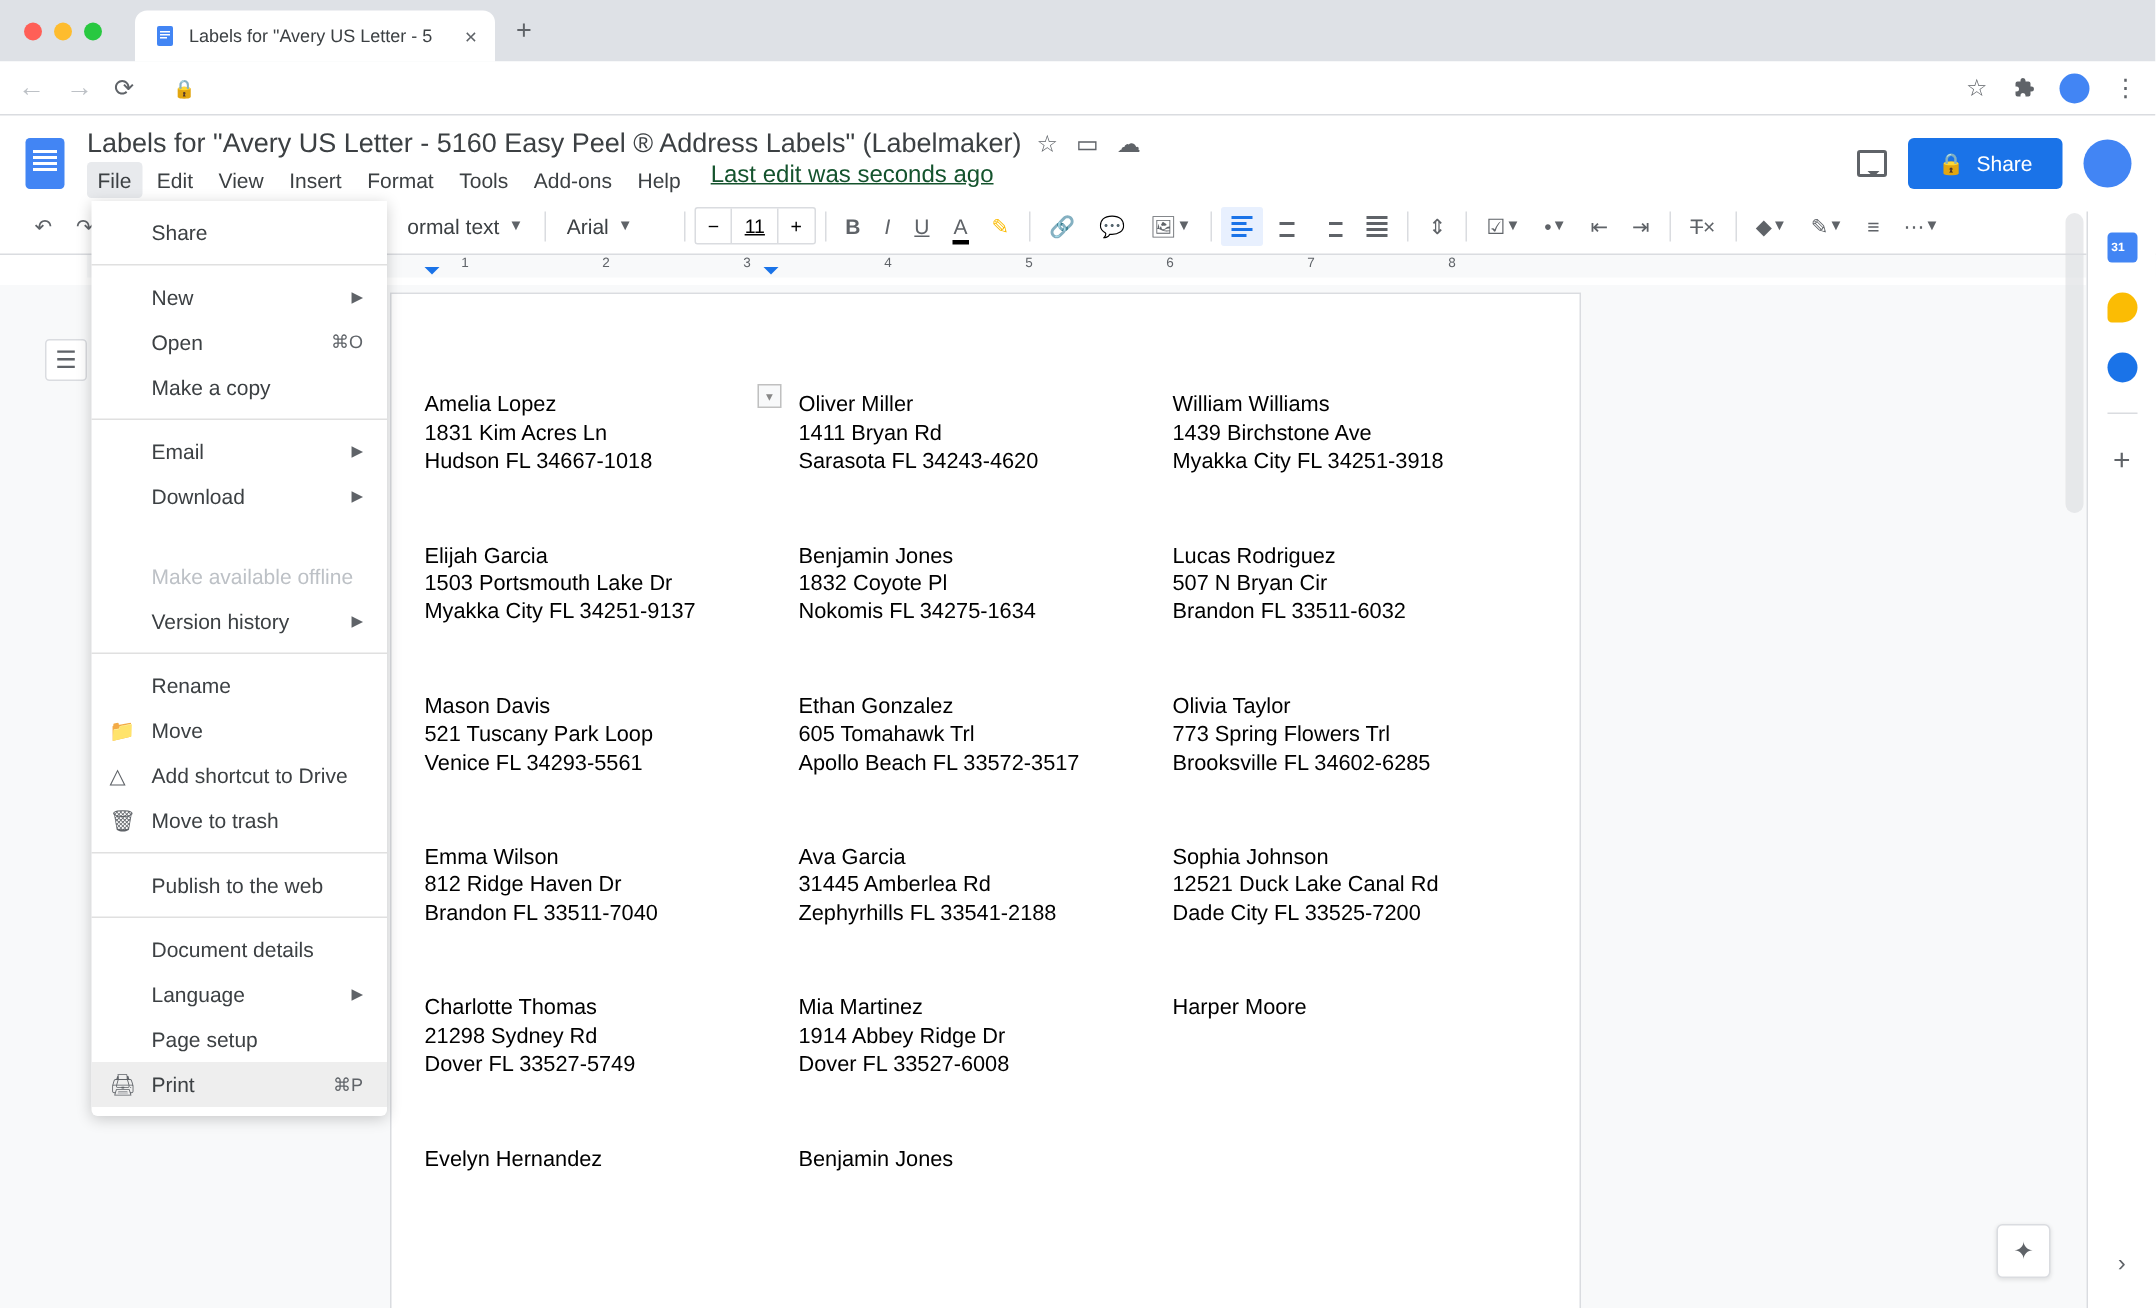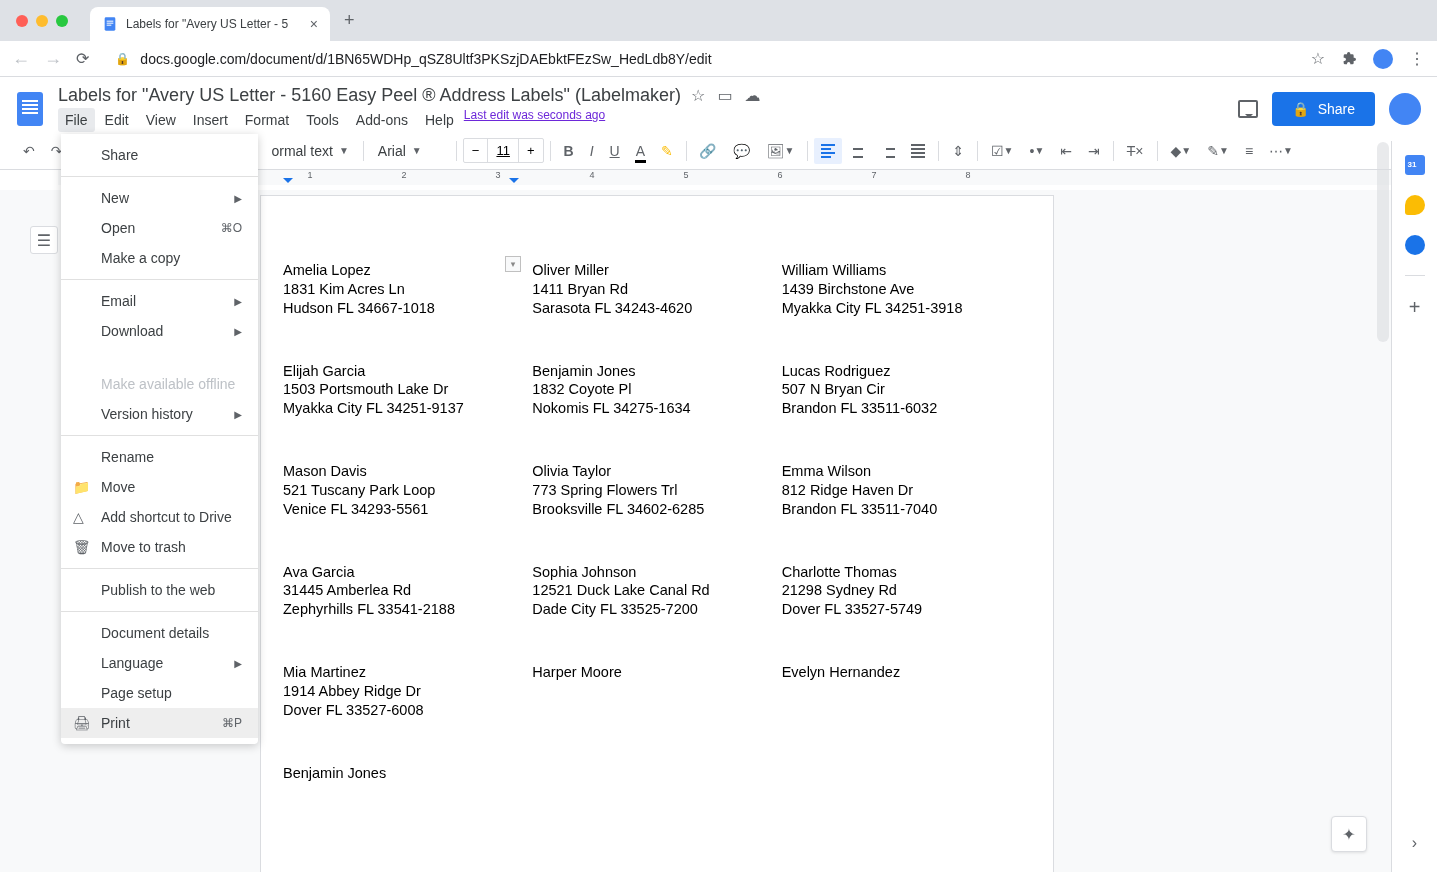--- a/index.html
+++ b/index.html
@@ -33,21 +33,21 @@
 .docs-logo { width: 36px; height: 36px; display: flex; align-items: center; justify-content: center; }
 .docs-logo-inner { width: 26px; height: 34px; background: #4285f4; border-radius: 3px; position: relative; }
 .docs-logo-inner::before { content: ''; position: absolute; top: 8px; left: 5px; right: 5px; height: 2px; background: #fff; box-shadow: 0 4px 0 #fff, 0 8px 0 #fff, 0 12px 0 #fff; }
 .doc-title-area { flex: 1; }
 .doc-title-row { display: flex; align-items: center; gap: 10px; }
 .doc-title { font-size: 18px; color: #3c4043; }
 .title-icons { display: flex; gap: 12px; color: #5f6368; font-size: 16px; }
 .menubar { display: flex; gap: 3px; padding-top: 2px; }
 .menu-item { font-size: 14px; color: #3c4043; padding: 4px 7px; cursor: pointer; border-radius: 3px; }
 .menu-item.active { background: #e8eaed; }
-.last-edit { font-size: 12px; color: #6d28d9; text-decoration: underline; }
+.last-edit { font-size: 16px; color: #14532d; text-decoration: underline; margin-left: 10px; }
 .header-right { display: flex; align-items: center; gap: 14px; }
 .comment-icon { width: 20px; height: 18px; border: 2px solid #5f6368; border-radius: 2px; position: relative; }
 .comment-icon::after { content: ''; position: absolute; bottom: -6px; right: 3px; border: 4px solid transparent; border-top-color: #5f6368; }
 .share-btn { background: #1a73e8; color: #fff; padding: 9px 20px; border-radius: 4px; font-size: 14px; font-weight: 500; display: flex; align-items: center; gap: 8px; border: none; }
 .avatar { width: 32px; height: 32px; border-radius: 50%; background: #4285f4; }
 
 
 .toolbar { display: flex; align-items: center; padding: 4px 16px; border-bottom: 1px solid #dadce0; gap: 2px; height: 38px; }
 .tb-btn { padding: 6px 7px; color: #5f6368; font-size: 14px; border-radius: 2px; cursor: pointer; display: flex; align-items: center; }
 .tb-btn.active { background: #e8f0fe; color: #1a73e8; }
@@ -124,21 +124,20 @@
   </div>
   <span class="new-tab">+</span>
 </div>
 
 <div class="browser-bar">
   <span class="nav-arrow">←</span>
   <span class="nav-arrow">→</span>
   <span class="reload">⟳</span>
   <div class="url-bar">
     <span class="lock">🔒</span>
-    <span class="url">docs.google.com/document/d/1BN65WDHp_qSZ8Ultf3PKSzjDAEbktFEzSw_HedLdb8Y/edit</span>
   </div>
   <div class="browser-actions">
     <span class="star">☆</span>
     <svg class="ext-icon" viewBox="0 0 24 24">
         <path fill="currentColor" d="M20 10h-1V7a2 2 0 0 0-2-2h-3V4a2.5 2.5 0 0 0-5 0v1H6a2 2 0 0 0-2 2v3h1a2.5 2.5 0 0 1 0 5H4v3a2 2 0 0 0 2 2h3v-1a2.5 2.5 0 0 1 5 0v1h3a2 2 0 0 0 2-2v-3h1a2.5 2.5 0 0 0 0-5z"></path>
       </svg>
     <div class="blue-circle"></div>
     <span class="browser-menu">⋮</span>
   </div>
 </div>
@@ -362,20 +361,25 @@
           <div>Lucas Rodriguez</div>
           <div>507 N Bryan Cir</div>
           <div>Brandon FL 33511-6032</div>
         </div>
         <div class="label-cell">
           <div>Mason Davis</div>
           <div>521 Tuscany Park Loop</div>
           <div>Venice FL 34293-5561</div>
         </div>
         <div class="label-cell">
+          <div>Ethan Gonzalez</div>
+          <div>605 Tomahawk Trl</div>
+          <div>Apollo Beach FL 33572-3517</div>
+        </div>
+        <div class="label-cell">
           <div>Olivia Taylor</div>
           <div>773 Spring Flowers Trl</div>
           <div>Brooksville FL 34602-6285</div>
         </div>
         <div class="label-cell">
           <div>Emma Wilson</div>
           <div>812 Ridge Haven Dr</div>
           <div>Brandon FL 33511-7040</div>
         </div>
         <div class="label-cell">

